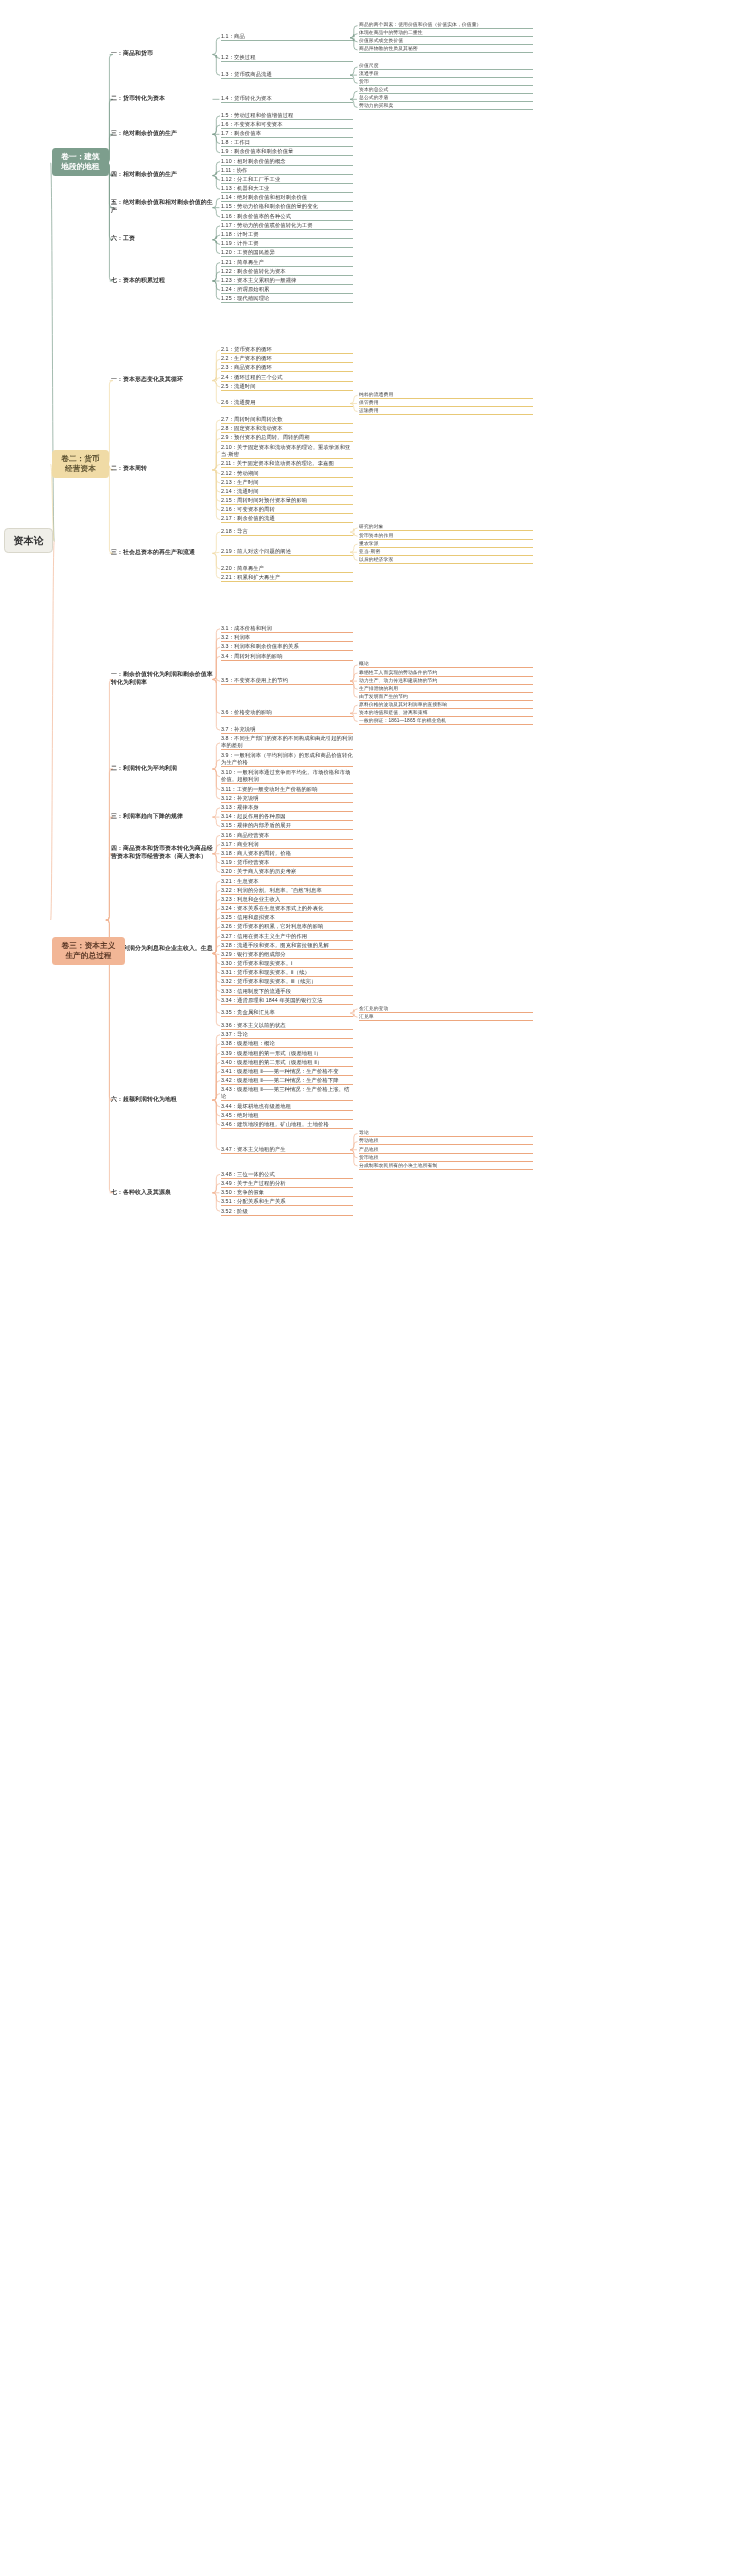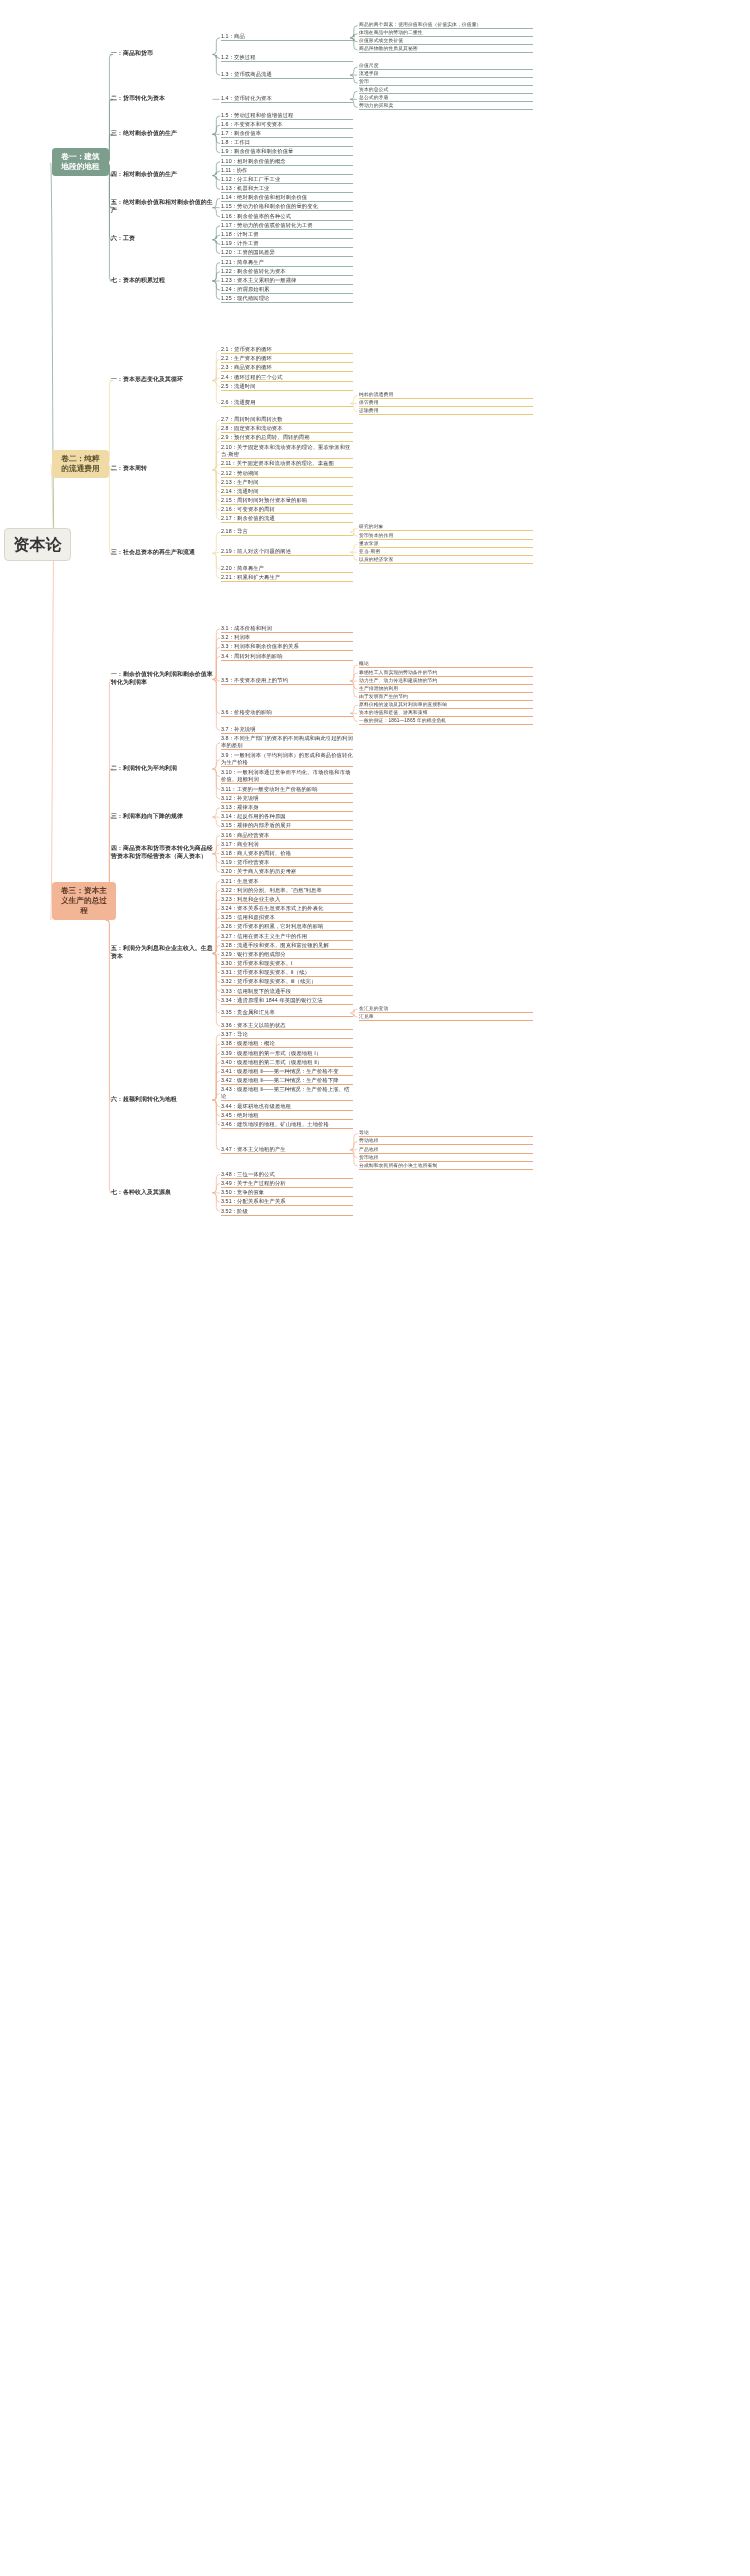--- a/index.html
+++ b/index.html
@@ -26,21 +26,21 @@
     line-height: 1.35;
     color: #2b2b2b;
     letter-spacing: 0.1px;
   }
   
   .root {
     background: #f0efe9;
     border: 0.7px solid #d9d7cb;
     border-radius: 4.2px;
     padding: 4.9px 8.3px;
-    font-size: 16px;
+    font-size: 10px;
     font-weight: bold;
     color: #333;
   }
   
   .vol {
     border-radius: 3.5px;
     padding: 3.5px 6.3px;
     font-size: 7.6px;
     font-weight: bold;
     color: #ffffff;
@@ -283,21 +283,21 @@
       <div class="node lvl2" style="left: 111px; top: 549px; width: 104px;">三：社会总资本的再生产和流通</div>
       <div class="node lvl3 u2" style="left: 221px; top: 528px; width: 132px;">2.18：导言</div>
       <div class="node lvl4 u2" style="left: 359px; top: 524px; width: 174px;">研究的对象</div>
       <div class="node lvl4 u2" style="left: 359px; top: 533px; width: 174px;">货币资本的作用</div>
       <div class="node lvl3 u2" style="left: 221px; top: 548px; width: 132px;">2.19：前人对这个问题的阐述</div>
       <div class="node lvl4 u2" style="left: 359px; top: 541px; width: 174px;">重农学派</div>
       <div class="node lvl4 u2" style="left: 359px; top: 549px; width: 174px;">亚当·斯密</div>
       <div class="node lvl4 u2" style="left: 359px; top: 557px; width: 174px;">以后的经济学家</div>
       <div class="node lvl3 u2" style="left: 221px; top: 565px; width: 132px;">2.20：简单再生产</div>
       <div class="node lvl3 u2" style="left: 221px; top: 574px; width: 132px;">2.21：积累和扩大再生产</div>
-      <div class="node vol vol2" style="left: 52px; width: 57px; top: 450px;">卷二：纯粹的流通费用</div>
+      <div class="node vol vol2" style="left: 52px; width: 57px; top: 450px;">卷二：货币经营资本</div>
       <div class="node lvl2" style="left: 111px; top: 671px; width: 104px;">一：剩余价值转化为利润和剩余价值率转化为利润率</div>
       <div class="node lvl3 u3" style="left: 221px; top: 625px; width: 132px;">3.1：成本价格和利润</div>
       <div class="node lvl3 u3" style="left: 221px; top: 634px; width: 132px;">3.2：利润率</div>
       <div class="node lvl3 u3" style="left: 221px; top: 643px; width: 132px;">3.3：利润率和剩余价值率的关系</div>
       <div class="node lvl3 u3" style="left: 221px; top: 653px; width: 132px;">3.4：周转对利润率的影响</div>
       <div class="node lvl3 u3" style="left: 221px; top: 677px; width: 132px;">3.5：不变资本使用上的节约</div>
       <div class="node lvl4 u3" style="left: 359px; top: 661px; width: 174px;">概论</div>
       <div class="node lvl4 u3" style="left: 359px; top: 670px; width: 174px;">靠牺牲工人而实现的劳动条件的节约</div>
       <div class="node lvl4 u3" style="left: 359px; top: 678px; width: 174px;">动力生产、动力传送和建筑物的节约</div>
       <div class="node lvl4 u3" style="left: 359px; top: 686px; width: 174px;">生产排泄物的利用</div>
@@ -358,17 +358,17 @@
       <div class="node lvl4 u3" style="left: 359px; top: 1138px; width: 174px;">劳动地租</div>
       <div class="node lvl4 u3" style="left: 359px; top: 1147px; width: 174px;">产品地租</div>
       <div class="node lvl4 u3" style="left: 359px; top: 1155px; width: 174px;">货币地租</div>
       <div class="node lvl4 u3" style="left: 359px; top: 1163px; width: 174px;">分成制和农民所有的小块土地所有制</div>
       <div class="node lvl2" style="left: 111px; top: 1189px; width: 104px;">七：各种收入及其源泉</div>
       <div class="node lvl3 u3" style="left: 221px; top: 1171px; width: 132px;">3.48：三位一体的公式</div>
       <div class="node lvl3 u3" style="left: 221px; top: 1180px; width: 132px;">3.49：关于生产过程的分析</div>
       <div class="node lvl3 u3" style="left: 221px; top: 1189px; width: 132px;">3.50：竞争的假象</div>
       <div class="node lvl3 u3" style="left: 221px; top: 1198px; width: 132px;">3.51：分配关系和生产关系</div>
       <div class="node lvl3 u3" style="left: 221px; top: 1208px; width: 132px;">3.52：阶级</div>
-      <div class="node vol vol3" style="left: 52px; width: 64px; top: 882px;">卷三：资本主义生产的总过程</div>
+      <div class="node vol vol3" style="left: 52px; width: 73px; top: 937px;">卷三：资本主义生产的总过程</div>
       <div class="node root" style="left: 4.2px; top: 528px;">资本论</div>
     </div>
 </div>
 
 
 </body></html>

